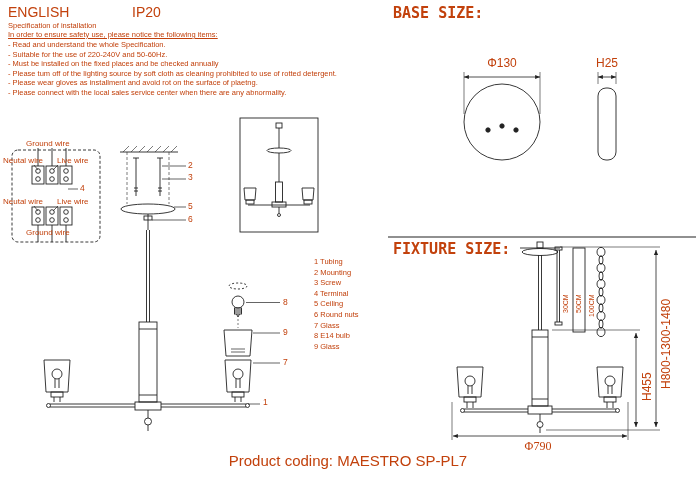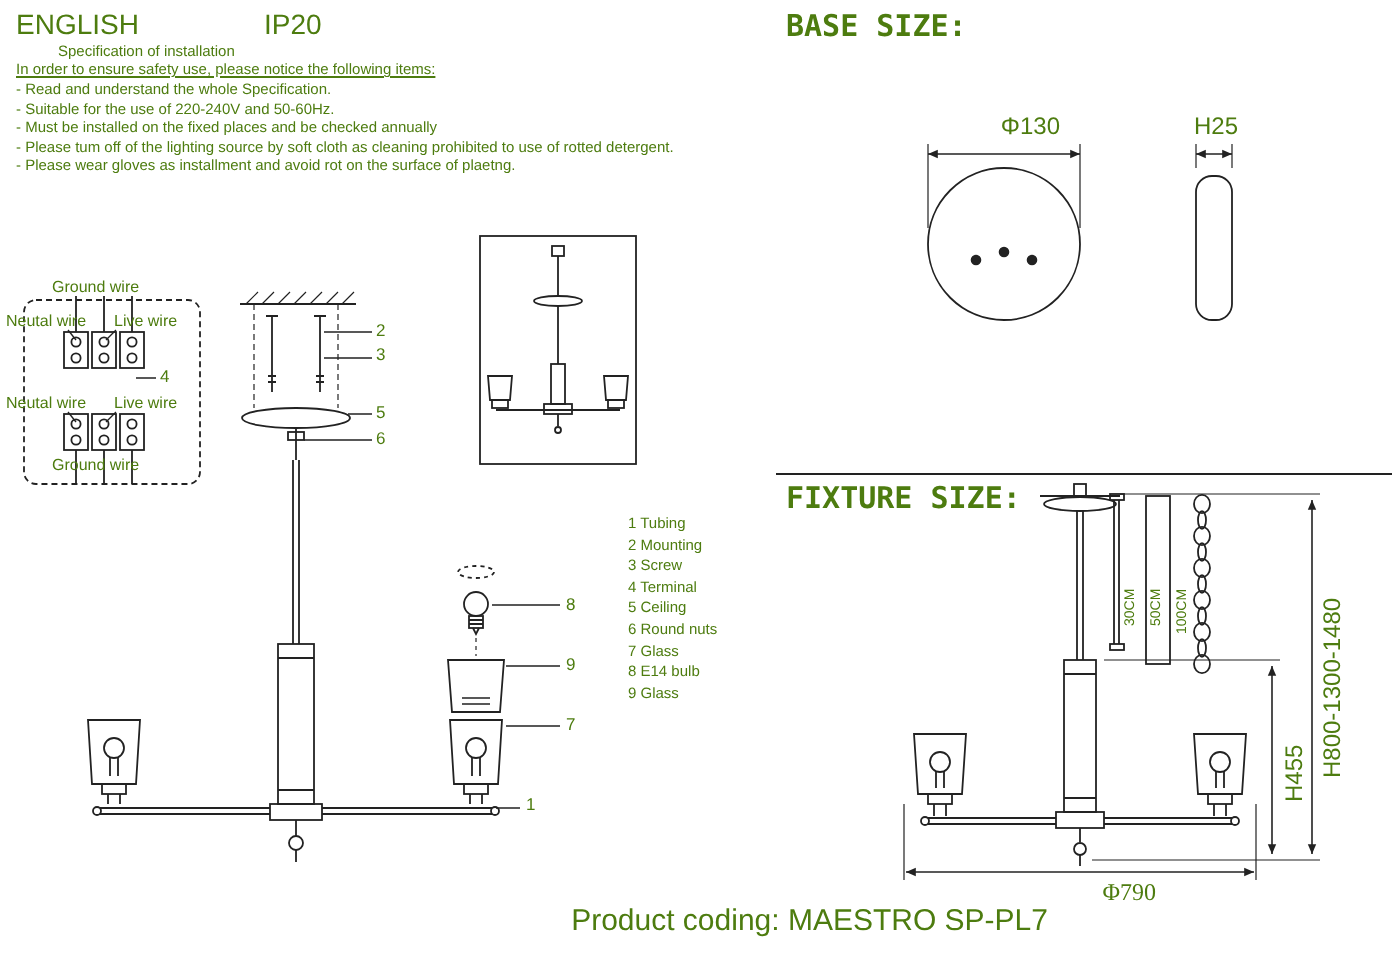--- a/index.html
+++ b/index.html
@@ -1,28 +1,28 @@
 <!DOCTYPE html>
 <html><head>
 <meta charset="utf-8">
 <style>
   html,body{margin:0;padding:0;background:#fff;}
   #page{position:relative;width:696px;height:480px;background:#ffffff;overflow:hidden;
-        font-family:"Liberation Sans", sans-serif;color:#4d7c0f;}
+        font-family:"Liberation Sans", sans-serif;color:#c2410c;}
   .t{position:absolute;white-space:nowrap;line-height:1.15;}
   .mono{font-family:"DejaVu Sans Mono", monospace;text-align:right;}
   .b{font-weight:bold;}
   .fs7{font-size:7px;}
   .fs75{font-size:7.5px;}
   .fs8{font-size:8px;}
   .fs85{font-size:8.5px;}
   .fs12{font-size:12px;}
   .fs14{font-size:14px;}
   .fs15{font-size:15px;}
-  .ctr{text-align:right;}
+  .ctr{text-align:center;}
   .vert{transform:rotate(-90deg);transform-origin:0 0;}
   .lines div{line-height:9.6px;}
   .parts div{line-height:10.6px;}
   .legend div{line-height:9.2px;}
   svg{position:absolute;left:0;top:0;}
 </style>
 </head>
 <body>
 
 <div id="page">
@@ -179,28 +179,29 @@
         <line x1="636" y1="333" x2="636" y2="427" marker-start="url(#ah)" marker-end="url(#ah)" stroke-width="0.8"></line>
         <line x1="656" y1="250" x2="656" y2="427" marker-start="url(#ah)" marker-end="url(#ah)" stroke-width="0.8"></line>
         <line x1="453" y1="436" x2="627" y2="436" marker-start="url(#ah)" marker-end="url(#ah)" stroke-width="0.8"></line>
       </g>
     </g>
   </svg>
 
   <div class="t fs14" style="left:8px;top:4px;">ENGLISH</div>
   <div class="t fs14" style="left:100px;top:4px;margin-left:32px;">IP20</div>
 
-  <div class="t fs75" style="left:8px;top:22px;margin-left:21px;">Specification of installation</div>
+  <div class="t fs75" style="left:8px;top:22px;">Specification of installation</div>
   <div class="t fs75" style="left:8px;top:31px;text-decoration:underline;">In order to ensure safety use, please notice the following items:</div>
   <div class="t fs75 lines" style="left:8px;top:40px;">
     <div>- Read and understand the whole Specification.</div>
     <div>- Suitable for the use of 220-240V and 50-60Hz.</div>
     <div>- Must be installed on the fixed places and be checked annually</div>
     <div>- Please tum off of the lighting source by soft cloth as cleaning prohibited to use of rotted detergent.</div>
     <div>- Please wear gloves as installment and avoid rot on the surface of plaetng.</div>
+    <div>- Please connect with the local sales service center when there are any abnormality.</div>
   </div>
 
   <div class="t fs8" style="left:26px;top:139px;">Ground wire</div>
   <div class="t fs8" style="left:3px;top:156px;">Neutal wire</div>
   <div class="t fs8" style="left:57px;top:156px;">Live wire</div>
   <div class="t fs85" style="left:80px;top:184px;">4</div>
   <div class="t fs8" style="left:3px;top:197px;">Neutal wire</div>
   <div class="t fs8" style="left:57px;top:197px;">Live wire</div>
   <div class="t fs8" style="left:26px;top:228px;">Ground wire</div>
 

